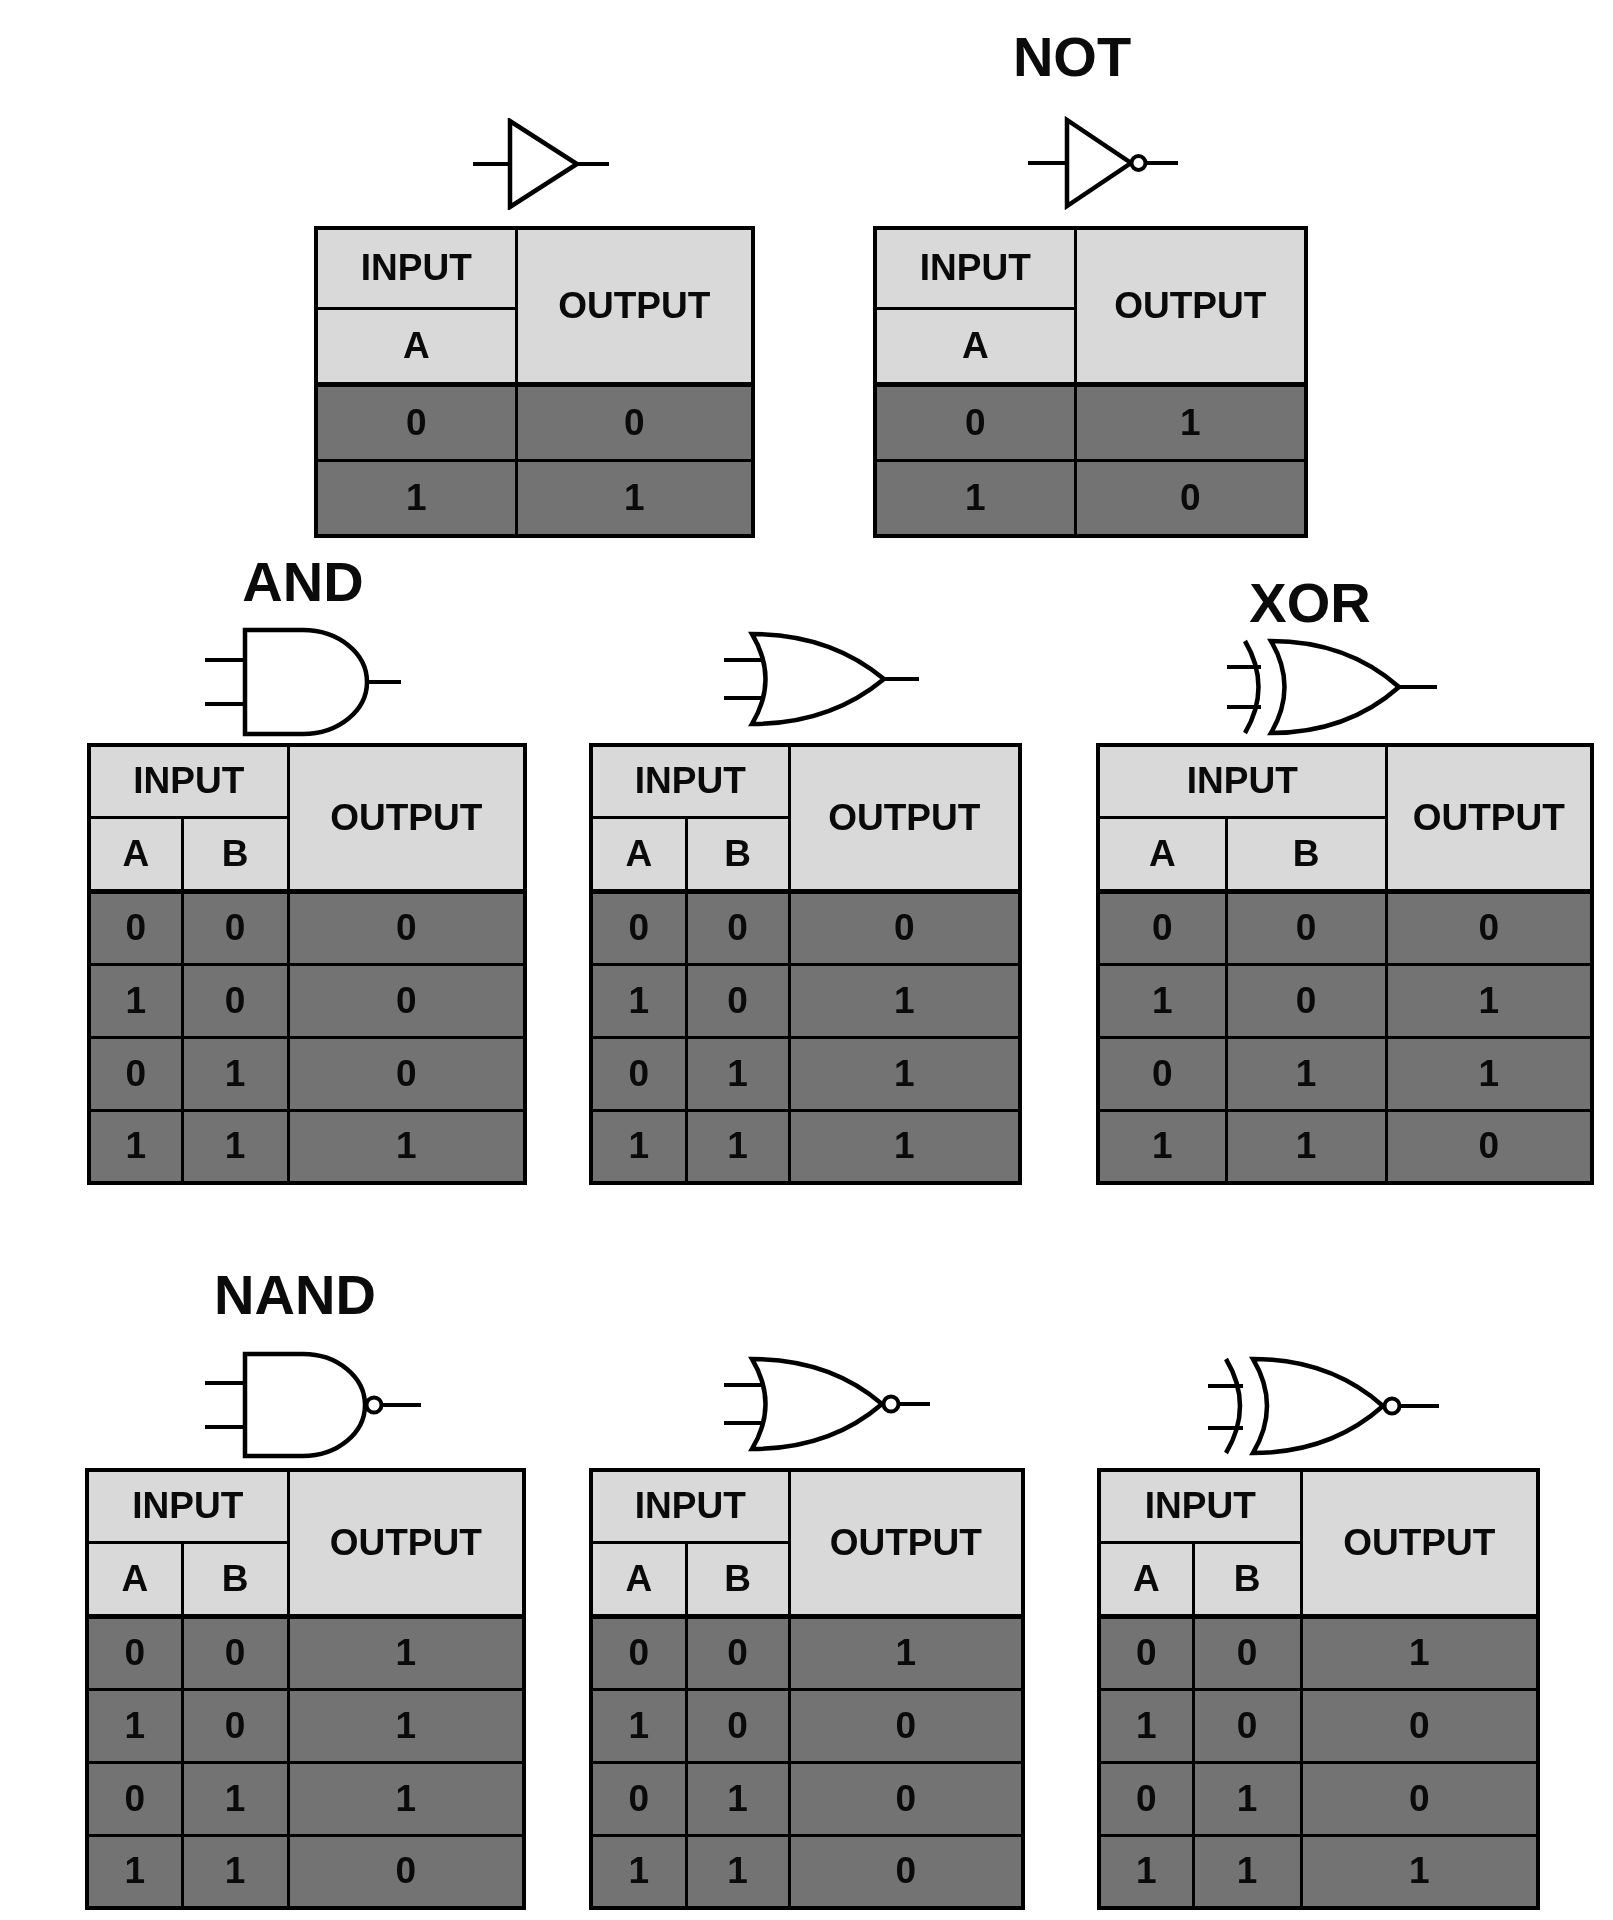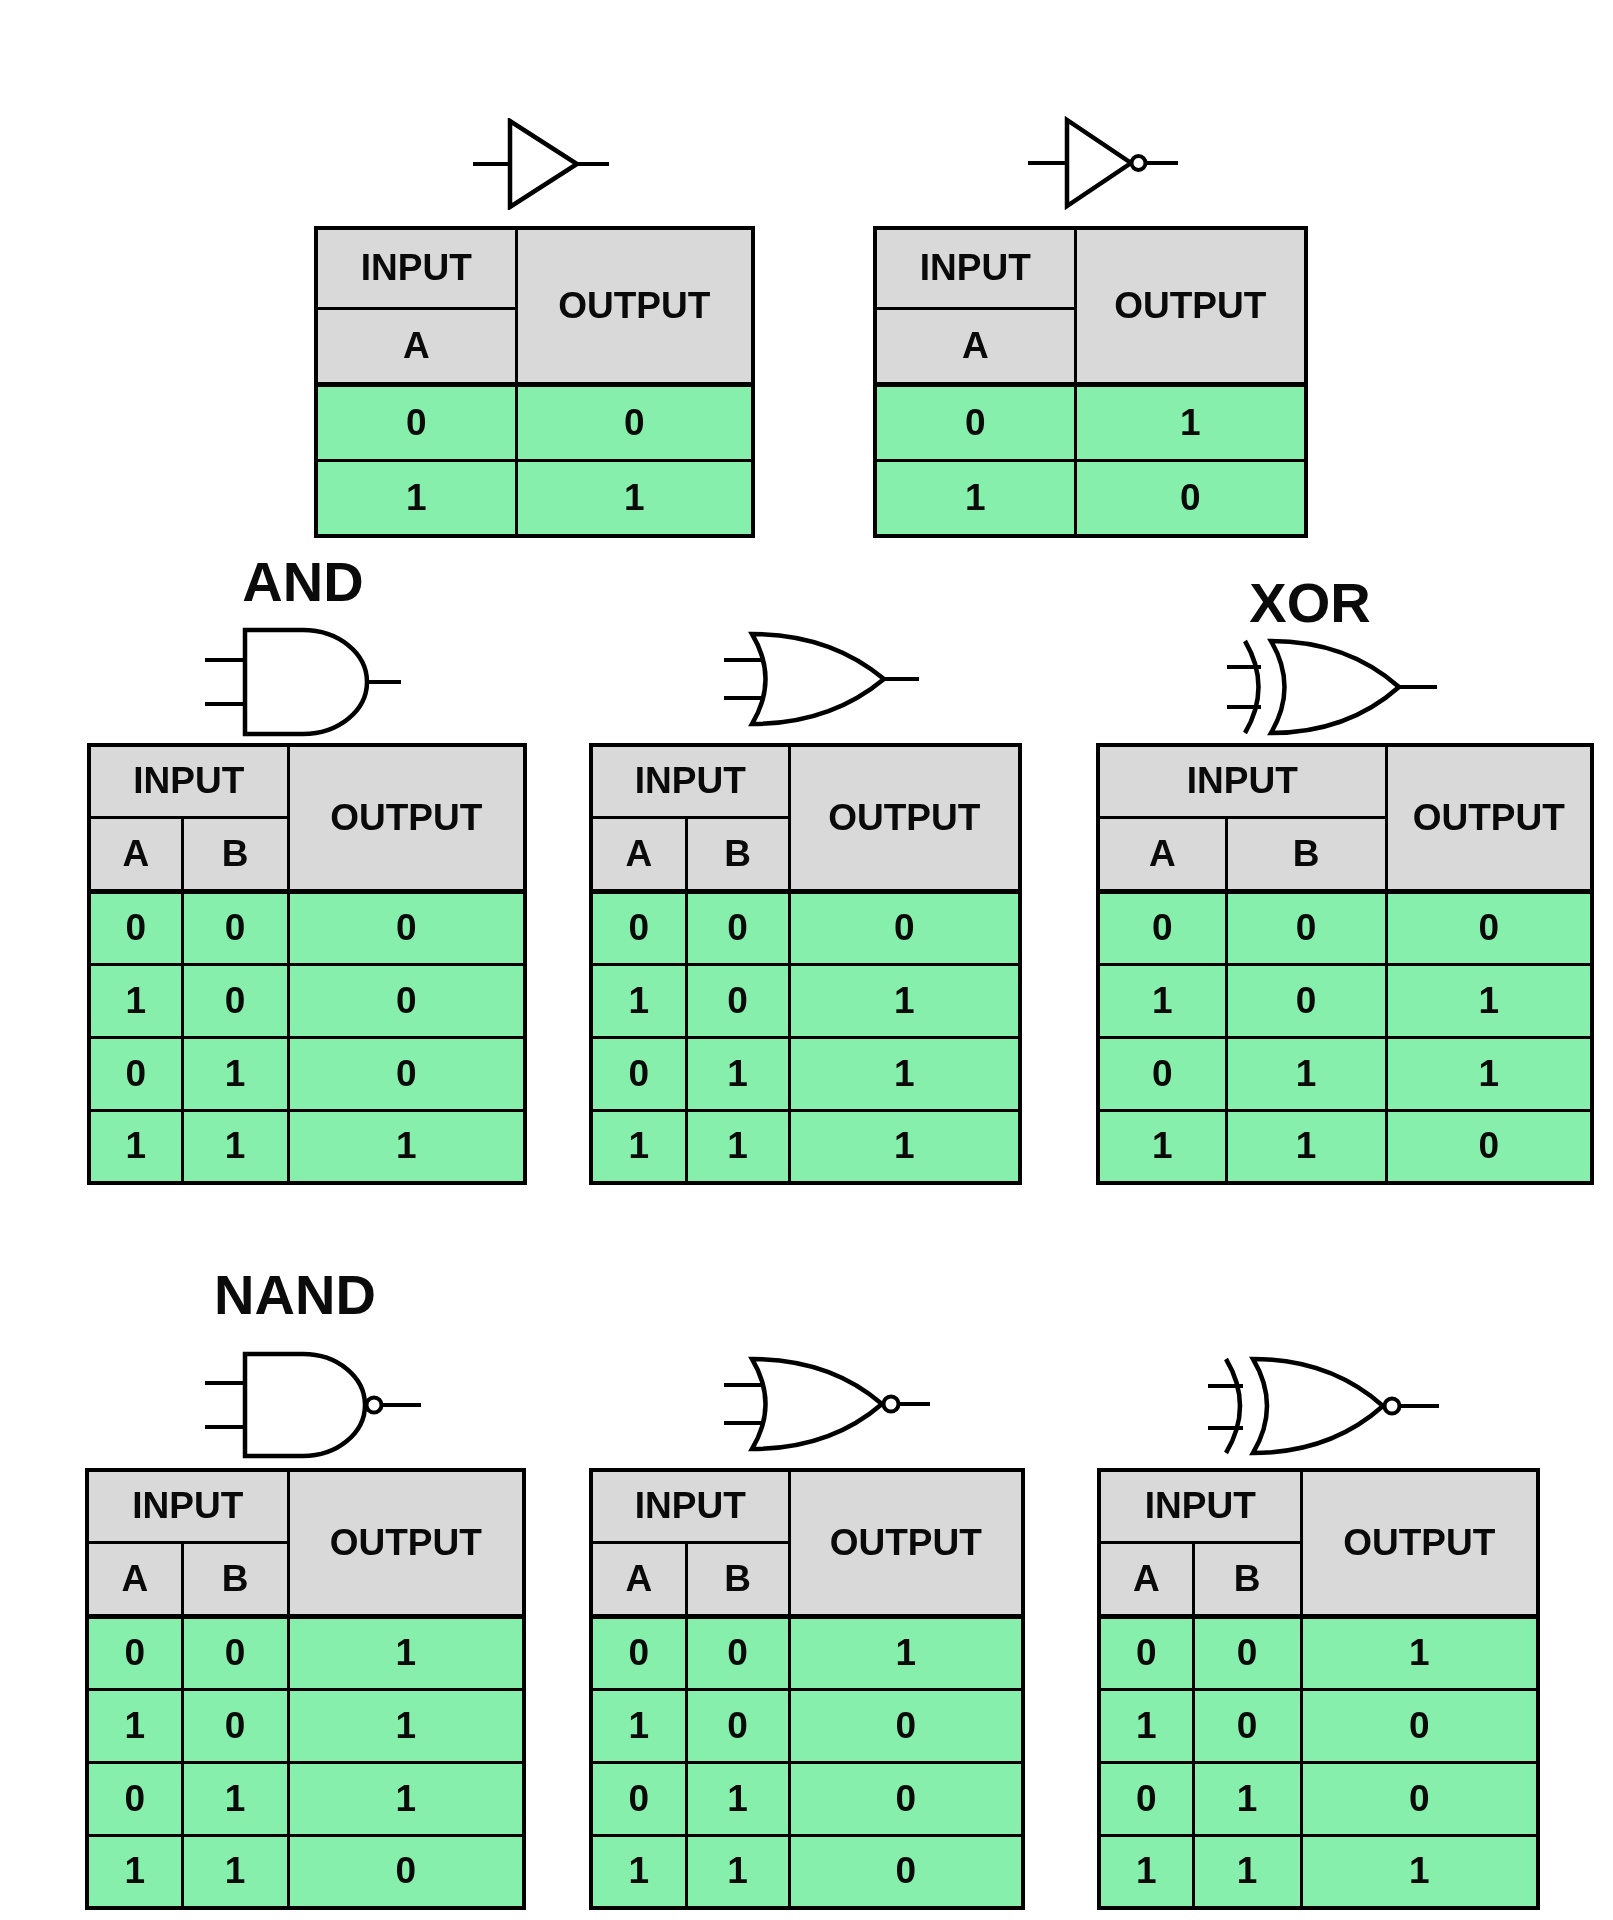--- a/index.html
+++ b/index.html
@@ -9,21 +9,21 @@
   }
   .title {
     position:absolute; width:300px; text-align:center;
     font-size:56px; font-weight:600; color:#0b0b0b; letter-spacing:0px;
     white-space:nowrap;
   }
   svg.gate { position:absolute; display:block; }
 
   table.tt {
     position:absolute; border-collapse:collapse; table-layout:fixed;
-    background:#86efac; border:4px solid #000;padding-left:47px;
+    background:#737373; border:4px solid #000;padding-left:47px;
   }
   .tt td {
     border:3px solid #000; text-align:center; vertical-align:middle;
     font-size:37px; font-weight:700; padding:0; color:#0a0a0a;
   }
   .tt td.hd { background:#d9d9d9; }
   .tt tr.hrow td { border-bottom-width:2px; }
   .tt tr.srow { border-bottom:5px solid #000; }
 
   
@@ -102,20 +102,21 @@
       <td>0</td>
       <td>0</td>
     </tr>
     <tr class="drow">
       <td>1</td>
       <td>1</td>
     </tr>
   </tbody>
     </table>
 
+  <div class="title t-not">NOT</div>
   <svg class="gate s-not" width="156" height="94" viewBox="0 0 156 94">
     <line class="ln" x1="2" y1="47" x2="41" y2="47"></line>
     <polygon class="bd" points="41,4 41,90 105,47"></polygon>
     <circle class="bb" cx="112.5" cy="47" r="7"></circle>
     <line class="ln" x1="119.5" y1="47" x2="152" y2="47"></line>
   </svg>
   <table class="tt tt1 tb-not">
     <colgroup>
         <col class="c1">
         <col class="c3">

